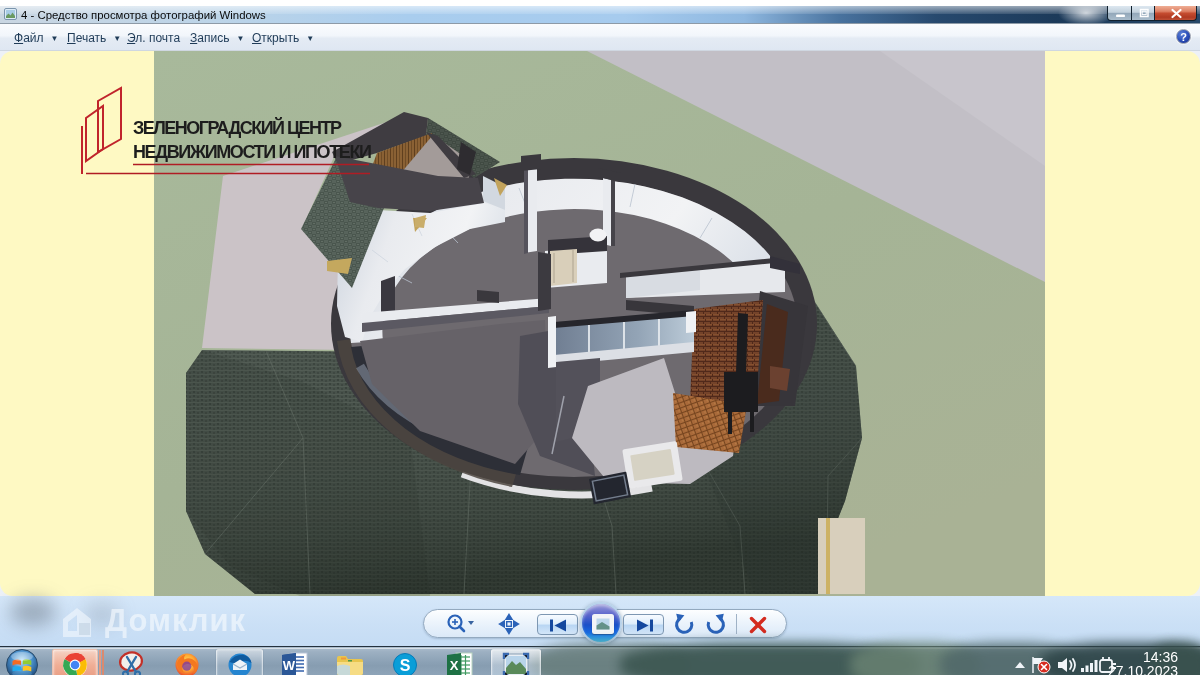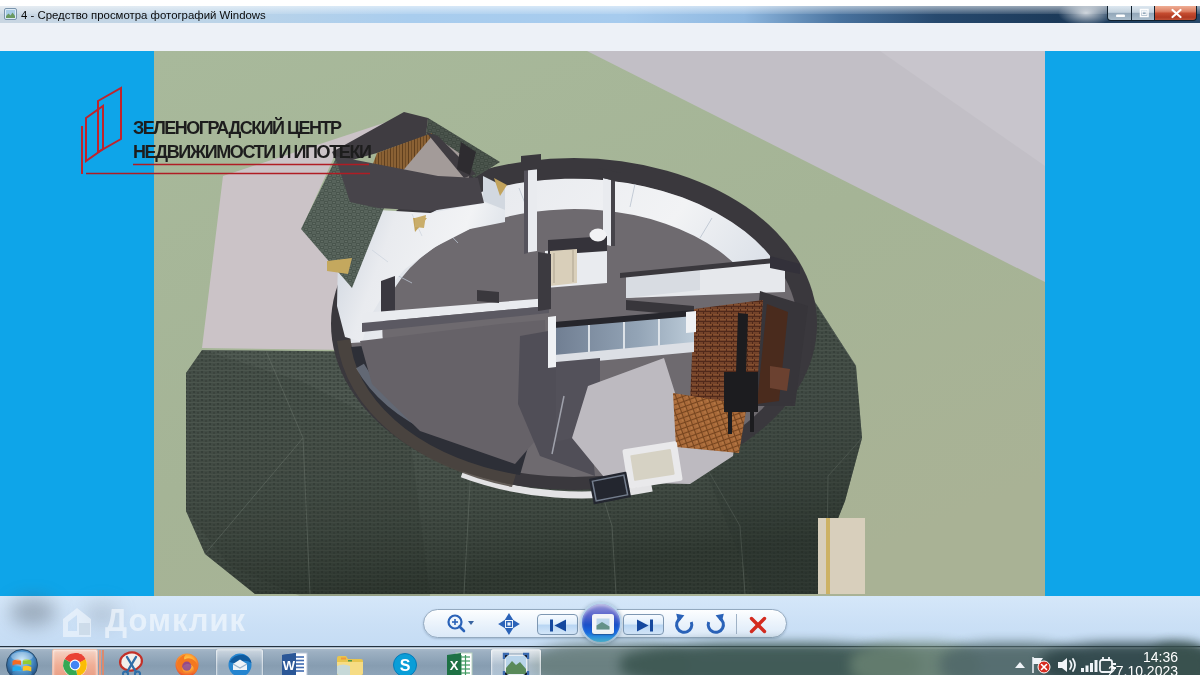--- a/index.html
+++ b/index.html
@@ -31,21 +31,21 @@
     border-top:1px solid #8d9aa7; border-bottom:1px solid #cfd7e1; }
   .menuitem { position:absolute; top:7px; font-size:12px; color:#1f3b57; white-space:nowrap; }
   .menuitem u { text-decoration:underline; }
   .menuitem .arr { font-size:8px; margin-left:7px; position:relative; top:-1px; }
   #helpbtn { position:absolute; top:5px; left:1176px; width:15px; height:15px; border-radius:50%;
     background:radial-gradient(circle at 35% 30%, #5a7fd6 0%, #2a4db8 55%, #1a2f86 100%);
     border:1px solid #9aa0ae; box-shadow:0 0 0 1px rgba(255,255,255,.5);
     color:#fff; font-size:11px; font-weight:bold; text-align:center; line-height:15px; }
 
   
-  #content { position:absolute; top:45px; left:0; width:1200px; height:545px; background:#0ea5e9; }
+  #content { position:absolute; top:45px; left:0; width:1200px; height:545px; background:#fef9c3;border-radius:13px; }
 
   
   #toolstrip { position:absolute; top:590px; left:0; width:1200px; height:50px;
     background:linear-gradient(180deg,#d5e7f9 0%,#cbe0f6 55%,#c5dcf4 100%); }
   #toolstrip .blob1 { position:absolute; top:2px; left:10px; width:46px; height:28px; border-radius:50%;
     background:rgba(70,82,94,.38); filter:blur(9px); }
   #toolstrip .blob2 { position:absolute; top:6px; left:84px; width:36px; height:24px; border-radius:50%;
     background:rgba(95,105,118,.22); filter:blur(9px); }
   #wmk { position:absolute; top:595px; left:55px; width:260px; height:44px; color:rgba(244,249,253,.66); }
   #wmk .txt { position:absolute; left:50px; top:2px; font-size:31px; font-weight:bold; letter-spacing:1px; }
@@ -103,20 +103,28 @@
     <div class="winbtn" id="btncls">
         <svg width="43" height="15" viewBox="0 0 43 15">
           <g stroke="#fff" stroke-width="2.2" stroke-linecap="round">
             <path d="M17.5 4 L25.5 11"></path>
             <path d="M25.5 4 L17.5 11"></path>
           </g>
         </svg>
       </div>
   </div>
 
+  <div id="menubar">
+    <span class="menuitem" style="left:14px"><u>Ф</u>айл<span class="arr">▼</span></span>
+    <span class="menuitem" style="left:67px"><u>П</u>ечать<span class="arr">▼</span></span>
+    <span class="menuitem" style="left:127px"><u>Э</u>л. почта</span>
+    <span class="menuitem" style="left:190px"><u>З</u>апись<span class="arr">▼</span></span>
+    <span class="menuitem" style="left:252px"><u>О</u>ткрыть<span class="arr">▼</span></span>
+    <div id="helpbtn">?</div>
+  </div>
 
   <div id="content">
     <svg width="1200" height="545" viewBox="0 45 1200 545">
       <defs>
         <pattern id="shingle" width="8" height="4" patternUnits="userSpaceOnUse">
           <rect width="8" height="4" fill="#48524b"></rect>
           <rect x="0" y="0" width="8" height="1" fill="#525c54"></rect>
           <rect x="1" y="1" width="2" height="2" fill="#3a433d"></rect>
           <rect x="5" y="2" width="2" height="2" fill="#3e4741"></rect>
         </pattern>

